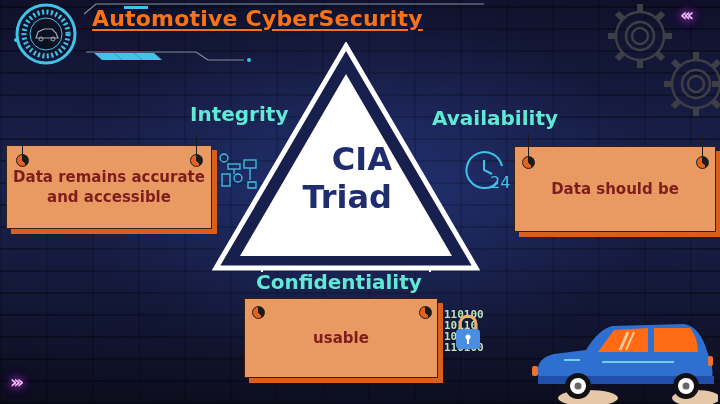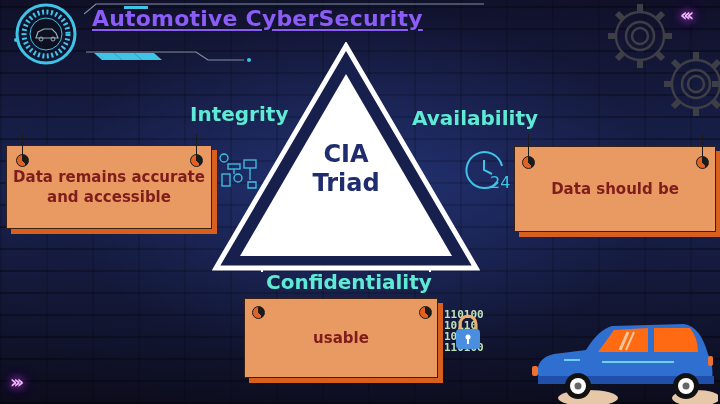--- a/index.html
+++ b/index.html
@@ -8,21 +8,21 @@
     background:#0d0d1c;}
   .bg{position:absolute;inset:0;
     background:
       radial-gradient(ellipse 420px 260px at 360px 190px, rgba(40,60,140,0.55), rgba(20,25,60,0.2) 70%, rgba(0,0,0,0) 100%),
       repeating-linear-gradient(0deg, rgba(0,0,0,0.35) 0 2px, rgba(0,0,0,0) 2px 22px),
       linear-gradient(180deg,#101028 0%,#1a2452 45%,#0c0c1c 100%);}
   .bricks{position:absolute;inset:0;opacity:.25;
     background:
       repeating-linear-gradient(90deg, rgba(0,0,0,0.6) 0 2px, rgba(0,0,0,0) 2px 46px);}
   .abs{position:absolute;}
-  .title{left:92px;top:6px;color:#8b5cf6;font-weight:bold;font-size:22px;
+  .title{left:92px;top:6px;color:#f97316;font-weight:bold;font-size:22px;
     text-decoration:underline;text-underline-offset:3px;letter-spacing:.2px;white-space:nowrap;}
   .circle-logo{left:14px;top:2px;width:64px;height:64px;}
   .label{color:#5eead4;font-weight:bold;font-size:20px;white-space:nowrap;}
   .card{background:#e89a62;border:1px solid #3a2010;color:#7f1d1d;font-weight:bold;
     text-align:center;box-shadow:5px 5px 0 #d7601f;display:flex;flex-direction:column;
     justify-content:center;align-items:center;line-height:1.35;}
   .pin{position:absolute;width:11px;height:11px;border-radius:50%;
     background:conic-gradient(#1b1b1b 0 40%, #e4621f 40% 100%);border:1px solid #1b1b1b;}
   .string{position:absolute;width:1px;background:#1b1b1b;}
   .card .txt{font-size:15px;}
@@ -87,21 +87,21 @@
   </g>
 </svg>
 <div class="abs chev" style="left:680px;top:4px">‹‹‹</div>
 
 <svg class="abs" style="left:212px;top:42px;width:268px;height:230px" viewBox="0 0 268 230">
   <polygon points="134,4 264,226 4,226" fill="#17204d" stroke="#ffffff" stroke-width="5"></polygon>
   <polygon points="134,32 240,214 28,214" fill="#ffffff"></polygon>
   <line x1="50" y1="226" x2="50" y2="240" stroke="#fff" stroke-width="2"></line>
   <line x1="218" y1="226" x2="218" y2="240" stroke="#fff" stroke-width="2"></line>
 </svg>
-<div class="abs" style="left:300px;top:140px;width:92px;text-align:center;color:#1f2d6e;font-weight:bold;font-size:24px;line-height:1.2">
+<div class="abs" style="left:300px;top:140px;width:92px;text-align:right;color:#1f2d6e;font-weight:bold;font-size:32px;line-height:1.2">
   <div>CIA</div>
   <div>Triad</div>
 </div>
 
 <div class="abs label" style="left:190px;top:102px">Integrity</div>
 <div class="abs card" style="left:6px;top:145px;width:204px;height:82px">
   <div class="txt">Data remains accurate</div>
   <div class="txt">and accessible</div>
 </div>
 <div class="string" style="left:22px;top:134px;height:24px"></div>
@@ -114,35 +114,35 @@
       <rect x="10" y="12" width="12" height="5"></rect>
     <rect x="26" y="8" width="12" height="8"></rect>
       <circle cx="20" cy="26" r="4"></circle>
     <rect x="4" y="22" width="8" height="12"></rect>
       <path d="M30 30 h8 v6 h-8 z"></path>
     <line x1="16" y1="17" x2="16" y2="22"></line>
       <line x1="32" y1="16" x2="32" y2="28"></line>
   </g>
 </svg>
 
-<div class="abs label" style="left:412px;top:106px">Availability</div>
+<div class="abs label" style="left:432px;top:106px">Availability</div>
 <div class="abs card" style="left:514px;top:146px;width:200px;height:84px">
   <div class="txt">Data should be</div>
 </div>
 <div class="string" style="left:528px;top:134px;height:24px"></div>
 <div class="string" style="left:702px;top:134px;height:24px"></div>
 <div class="pin" style="left:522px;top:156px"></div>
 <div class="pin" style="left:696px;top:156px"></div>
 <svg class="abs" style="left:464px;top:148px;width:48px;height:44px" viewBox="0 0 48 44">
   <path d="M34 34 A18 18 0 1 1 38 18" fill="none" stroke="#3fc3e6" stroke-width="2"></path>
   <polyline points="20,12 20,22 28,26" fill="none" stroke="#3fc3e6" stroke-width="2"></polyline>
   <text x="26" y="40" fill="#3fc3e6" font-size="16" font-family="DejaVu Sans, sans-serif">24</text>
 </svg>
 
-<div class="abs label" style="left:266px;top:270px">Confidentiality</div>
+<div class="abs label" style="left:256px;top:270px">Confidentiality</div>
 <div class="abs card" style="left:244px;top:298px;width:192px;height:78px">
   <div class="txt">usable</div>
 </div>
 <div class="pin" style="left:252px;top:306px"></div>
 <div class="pin" style="left:419px;top:306px"></div>
 <svg class="abs" style="left:444px;top:308px;width:52px;height:46px" viewBox="0 0 52 46">
   <g fill="#bfe3b8" font-size="11" font-family="DejaVu Sans Mono, monospace" font-weight="bold">
     <text x="0" y="10">110100</text>
       <text x="0" y="21">10110</text>
     <text x="0" y="32">10111</text>

